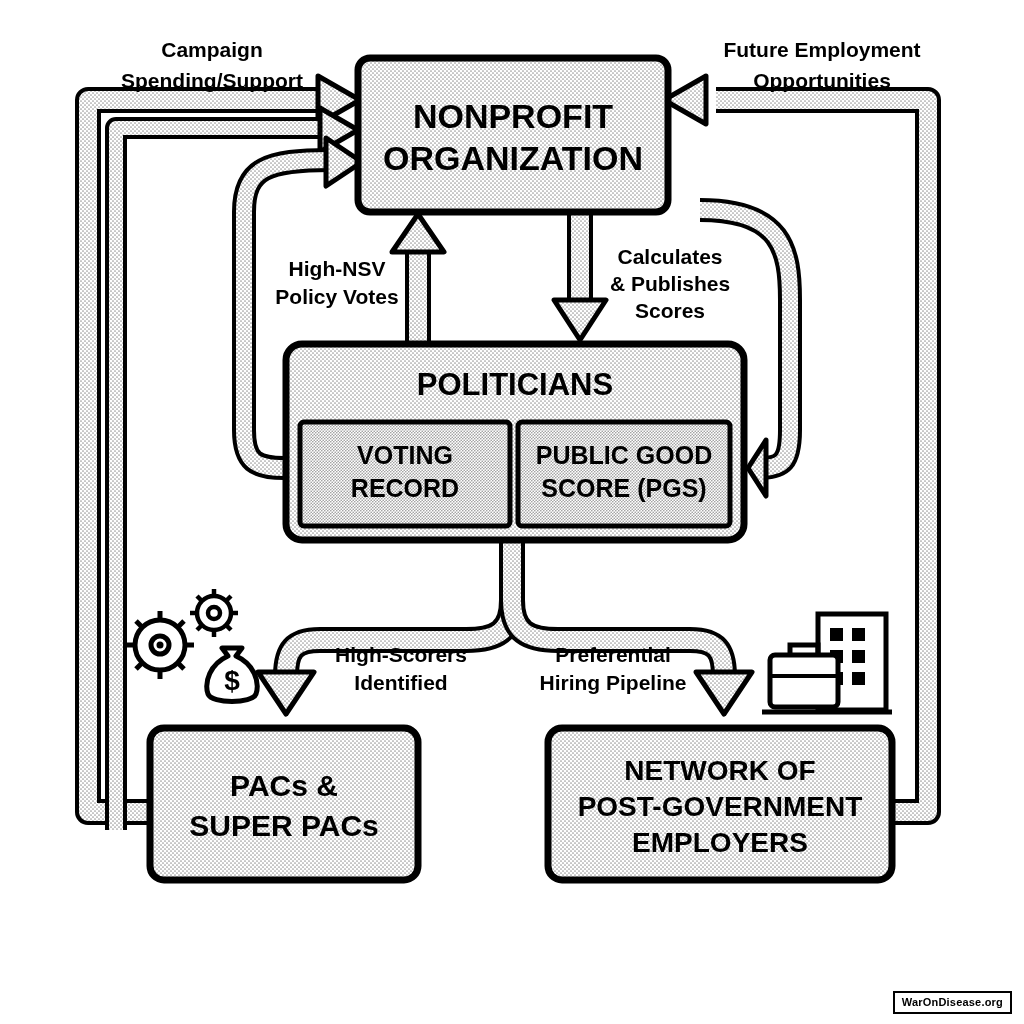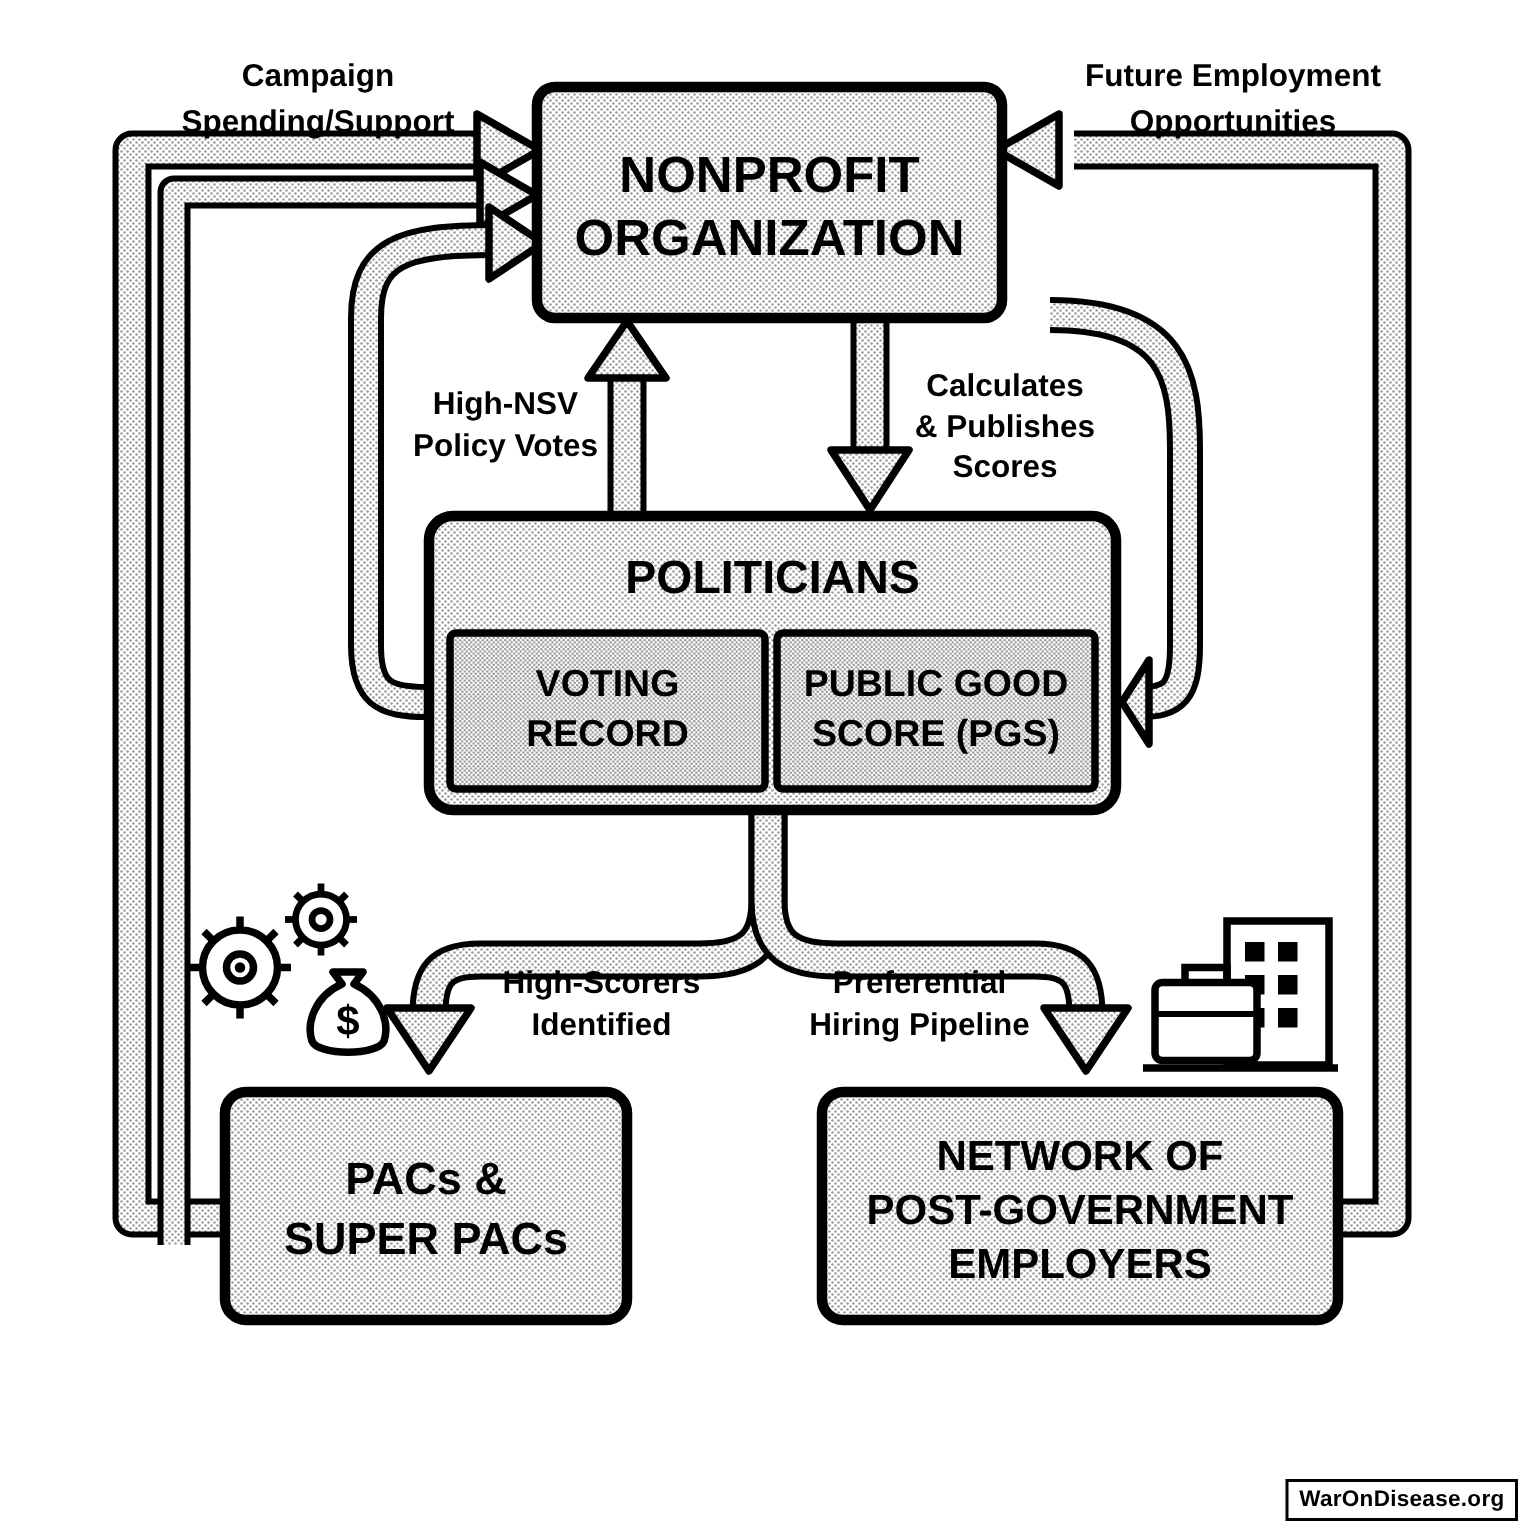--- a/index.html
+++ b/index.html
@@ -40,21 +40,21 @@
     font-size: 21px;
   }
   .watermark-box {
     position: absolute;
     right: 12px;
     bottom: 10px;
     border: 2px solid #000;
     background: #fff;
     padding: 3px 7px 4px 7px;
     font-family: "Liberation Sans", sans-serif;
-    font-size: 15px;
+    font-size: 11px;
     font-weight: bold;
     color: #000;
     letter-spacing: 0.2px;
     margin-top: 28px;
   }
 </style>
 </head>
 <body>
 
 <div id="diagram-root">

